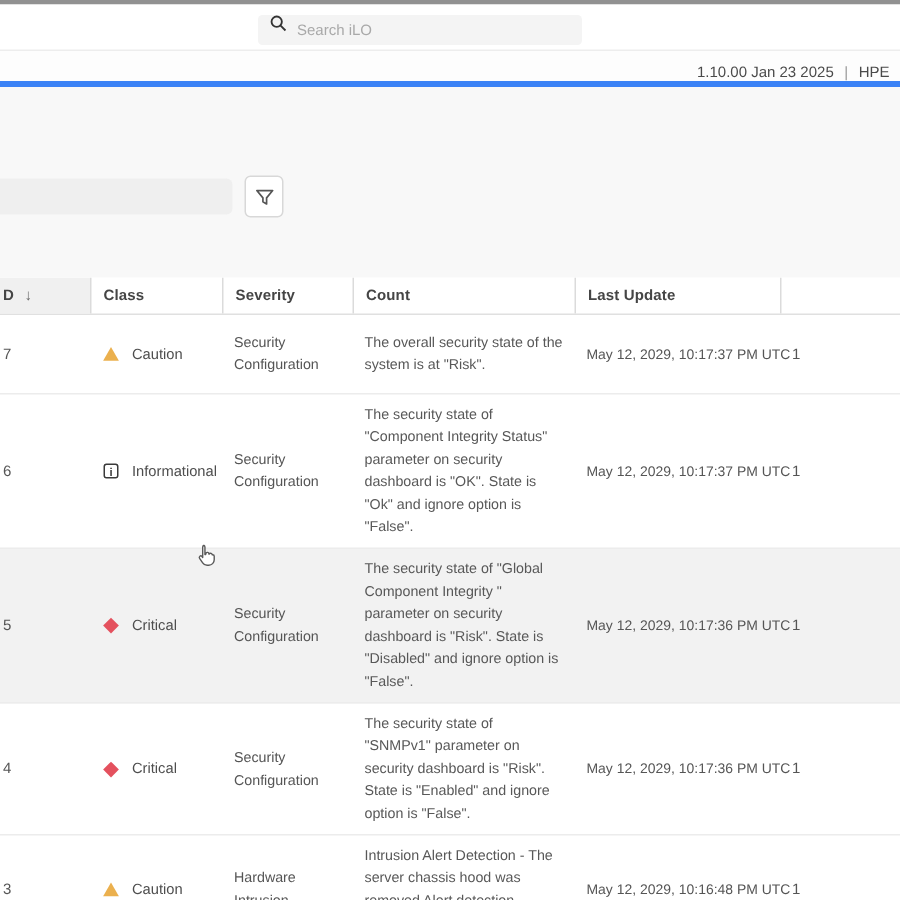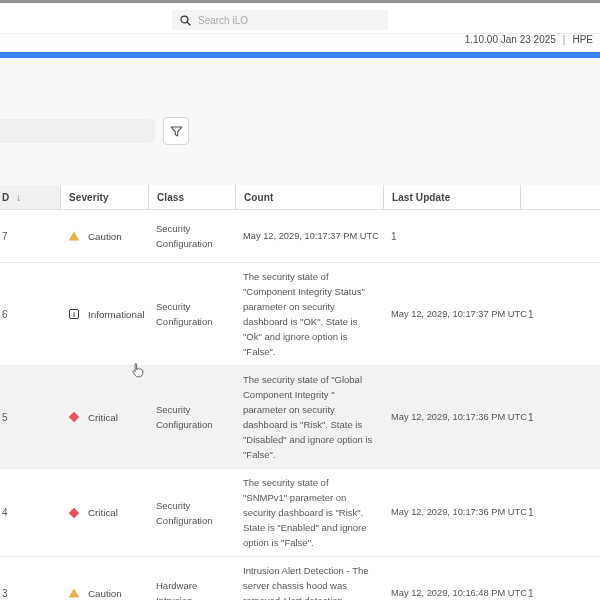--- a/index.html
+++ b/index.html
@@ -4,28 +4,28 @@
 <style>
   * { margin:0; padding:0; box-sizing:border-box; }
   html,body { width:600px; height:600px; overflow:hidden;
     font-family:"Liberation Sans", sans-serif; background:#f8f8f8; }
 
   
   .top-accent { position:absolute; top:0; left:0; width:600px; height:3px; background:#919191; }
   .searchband { position:absolute; top:3px; left:0; width:600px; height:31px; background:#ffffff;
     border-bottom:1px solid #ededed; }
   .search-field { position:absolute; left:172px; top:7px; width:216px; height:20px;
-    background:#f4f4f4; border-radius:3px; display:flex; align-items:center; padding:0 8px; }
+    background:#f4f4f4; border-radius:3px; display:flex; padding:0 8px; }
   .search-field svg { flex:0 0 auto; margin-right:7px; }
   .search-field input { border:none; outline:none; background:transparent; width:100%;
     font-family:"Liberation Sans", sans-serif; font-size:10px; color:#444; }
   .search-field input::placeholder { color:#a9a9a9; }
 
   .statusband { position:absolute; top:34px; left:0; width:600px; height:24px; background:#fdfdfd;
-    border-bottom:6px solid #3b82f6; display:flex; align-items:flex-start; justify-content:flex-end;
+    border-bottom:4px solid #3b82f6; display:flex; align-items:flex-end; justify-content:flex-end;
     padding-right:7px; font-size:10px; color:#4a4a4a; }
   .statusband .sep { margin:0 7px; color:#9a9a9a; }
 
   
   .filter-input { position:absolute; left:-20px; top:119px; width:175px; height:24px;
     background:#efefef; border:none; outline:none; border-radius:4px;
     font-family:"Liberation Sans", sans-serif; font-size:10px; color:#444; padding:0 8px; }
   .filter-btn { position:absolute; left:163px; top:117px; width:26px; height:28px;
     background:#ffffff; border:1px solid #d8d8d8; border-radius:4px;
     display:flex; align-items:center; justify-content:center; cursor:pointer; }
@@ -90,22 +90,22 @@
   </svg>
 </div>
 
 <div class="table-wrap">
   <div class="tbl">
     <div class="tr thead">
       <div class="th th-id">
         <span>D</span>
         <span class="sort-arrow">↓</span>
       </div>
+      <div class="th">Class</div>
       <div class="th">Severity</div>
-      <div class="th">Class</div>
       <div class="th">Count</div>
       <div class="th">Last Update</div>
       <div class="th"></div>
     </div>
     <div class="tbody" id="tbody">
   <div class="tr sev-caution" style="min-height: 53px;">
     <div class="td td-id">
             <span>7</span>
           </div>
     <div class="td">
@@ -113,20 +113,21 @@
         <span class="sev-icon caution-icon">
           <svg width="12" height="12" viewBox="0 0 16 16">
                   <path d="M8 1.8 15 14 H1 Z" fill="#EBB04E"></path>
                 </svg>
         </span>
 
         <span>Caution</span>
       </span>
     </div>
     <div class="td">Security Configuration</div>
+    <div class="td td-desc">The overall security state of the system is at "Risk".</div>
     <div class="td td-date">May 12, 2029, 10:17:37 PM UTC</div>
     <div class="td td-count">1</div>
     <div class="td"></div>
   </div>
 
   <div class="tr sev-informational" style="min-height: 60px;">
     <div class="td td-id">
             <span>6</span>
           </div>
     <div class="td">

